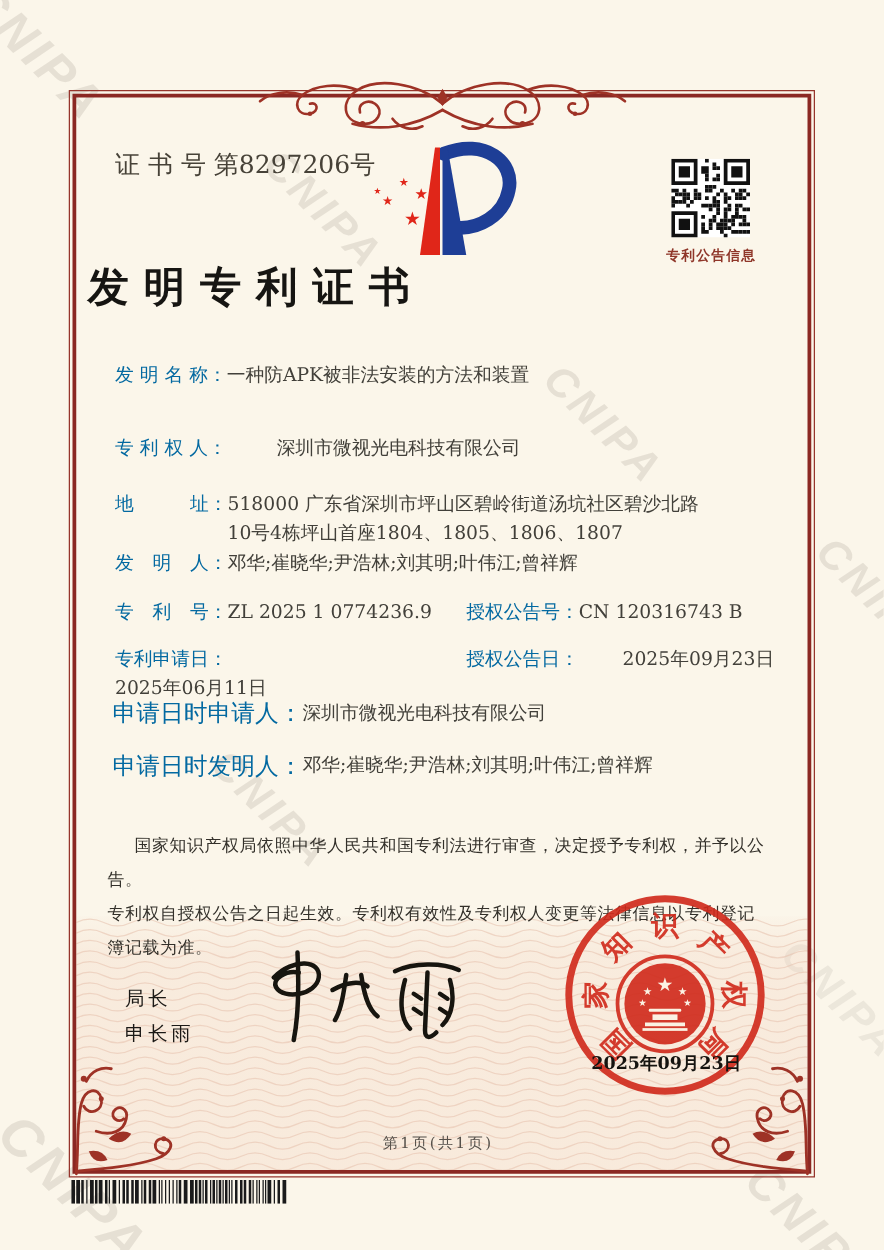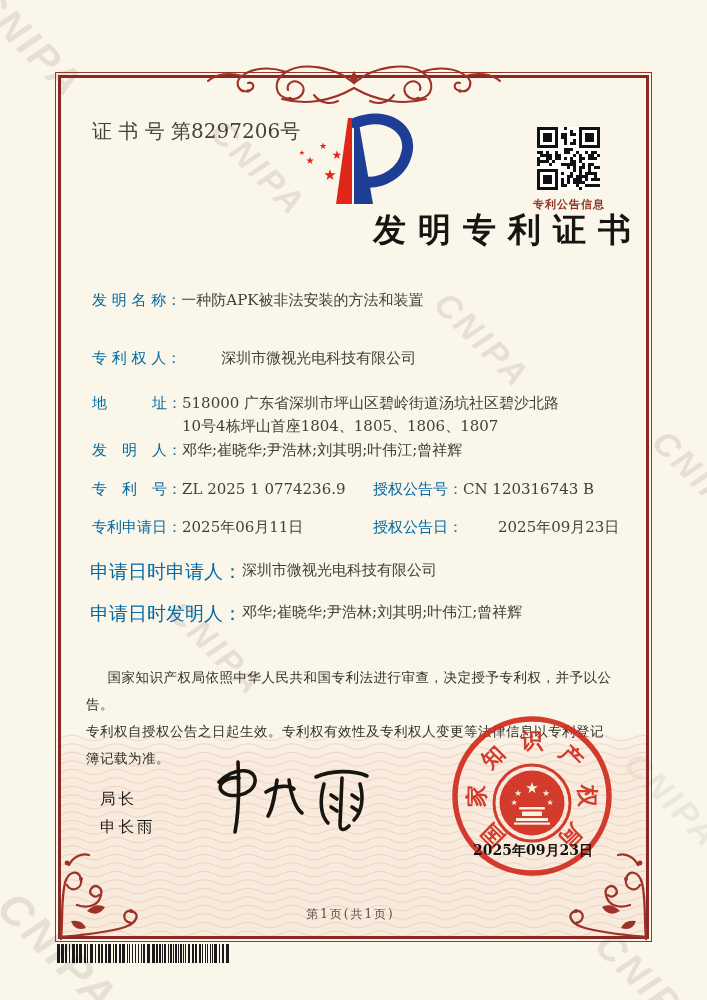--- a/index.html
+++ b/index.html
@@ -9,21 +9,21 @@
   .frame{position:absolute;left:58px;top:75px;width:585px;height:858px;
          border:3px solid #8b2823;outline:1px solid #96352c;outline-offset:2px;z-index:1;}
   .wavezone{position:absolute;left:61px;top:733px;width:585px;height:205px;z-index:1;
          background:linear-gradient(rgba(243,211,192,0.05),rgba(243,211,192,0.30) 30px,rgba(243,211,192,0.34));}
   .wm{position:absolute;z-index:0;font-family:"Liberation Sans","DejaVu Sans",sans-serif;
       font-weight:bold;font-style:italic;color:rgba(122,112,100,0.16);letter-spacing:3px;
       transform:translate(-50%,-50%) rotate(45deg);white-space:nowrap;}
   .certno{left:92px;top:118px;font-size:20px;color:#474238;z-index:2;}
   .qr-label{left:523px;top:197px;width:92px;text-align:center;font-size:11px;color:#8f3629;
             font-weight:bold;letter-spacing:1px;z-index:2;}
-  .title{left:58px;top:208px;width:585px;text-align:right;font-size:33px;font-weight:bold;
+  .title{left:58px;top:208px;width:585px;text-align:left;font-size:33px;font-weight:bold;
          color:#161512;letter-spacing:12px;text-indent:12px;z-index:2;}
   .row{position:absolute;display:flex;font-size:15px;z-index:2;line-height:23px;}
   .row .lbl{white-space:pre;color:#0369a1;flex:none;}
   .row .val{color:#42403a;}
   .row.small .lbl{font-size:19px;line-height:25px;}
   .statement{position:absolute;left:86px;top:664px;width:530px;z-index:2;font-size:13.5px;
              line-height:27px;color:#33302a;letter-spacing:0.5px;}
   .statement .l1{text-indent:1.6em;}
   .director{position:absolute;left:100px;z-index:6;font-family:"Liberation Sans","DejaVu Sans",sans-serif;
             font-size:15.5px;letter-spacing:3px;color:#1b1916;}
@@ -280,21 +280,21 @@
   </div>
 
   <div class="row" style="left:92px;top:478px;">
     <span class="lbl">专　利　号：</span>
     <span class="val">ZL 2025 1 0774236.9</span>
   </div>
   <div class="row" style="left:373px;top:478px;">
     <span class="lbl">授权公告号：</span>
     <span class="val">CN 120316743 B</span>
   </div>
-  <div class="row" style="left:92px;top:516px;">
+  <div class="row" style="left:92px;top:516px;flex-direction:column;">
     <span class="lbl">专利申请日：</span>
     <span class="val">2025年06月11日</span>
   </div>
   <div class="row" style="left:373px;top:516px;gap:35px;">
     <span class="lbl">授权公告日：</span>
     <span class="val">2025年09月23日</span>
   </div>
   <div class="row small" style="left:90px;top:559px;">
     <span class="lbl">申请日时申请人：</span>
     <span class="val">深圳市微视光电科技有限公司</span>

